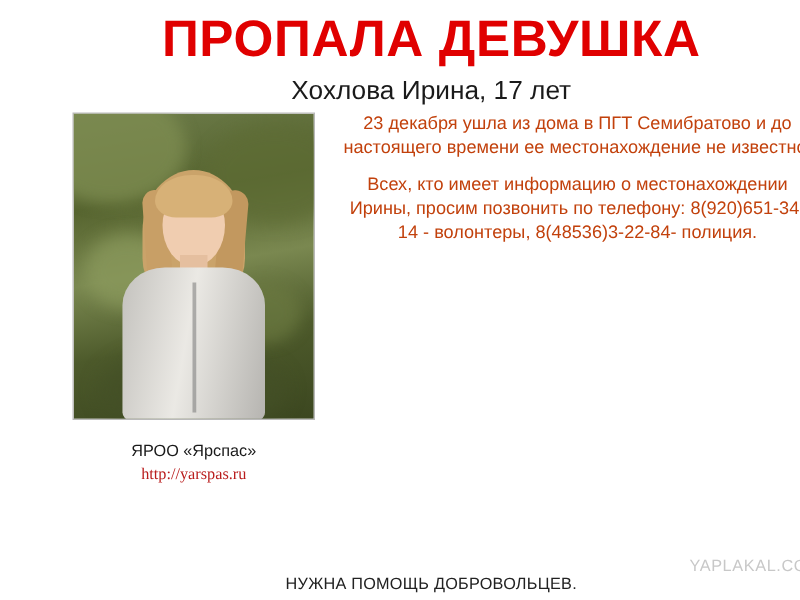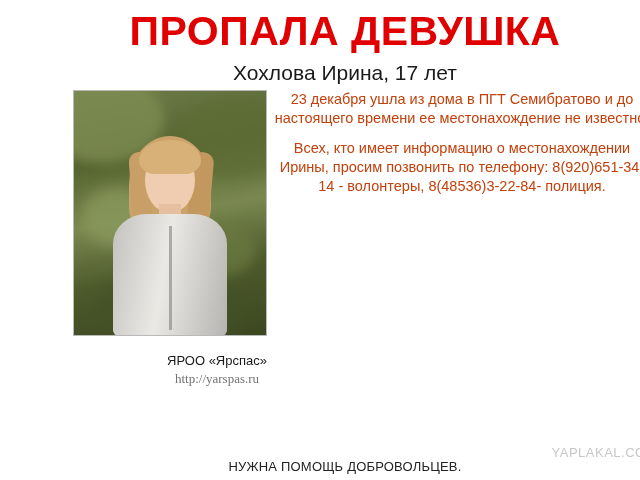--- a/index.html
+++ b/index.html
@@ -44,21 +44,21 @@
     display: flex;
     flex-direction: row;
     align-items: flex-start;
     margin-top: 4px;
   }
   .left-col {
     width: 232px;
     flex: 0 0 232px;
     display: flex;
     flex-direction: column;
-    align-items: flex-end;
+    align-items: center;
     padding-left: 8px;
     box-sizing: border-box;
   }
   .photo {
     width: 194px;
     height: 246px;
     border: 1px solid #b9b9b9;
     box-sizing: border-box;
     position: relative;
     overflow: hidden;
@@ -183,21 +183,21 @@
     font-size: 8px;
   }
   .credit {
     text-align: center;
     margin-top: 16px;
     color: #1a1a1a;
     font-size: 13px;
     line-height: 18px;
   }
   .credit .url {
-    color: #737373;
+    color: #b91c1c;
     font-family: "Liberation Serif", serif;
     font-size: 13px;
   }
   .right-col {
     flex: 1 1 auto;
     padding: 0 4px 0 6px;
     color: #c2410c;
     font-size: 14.5px;
     line-height: 19px;
     text-align: center;

